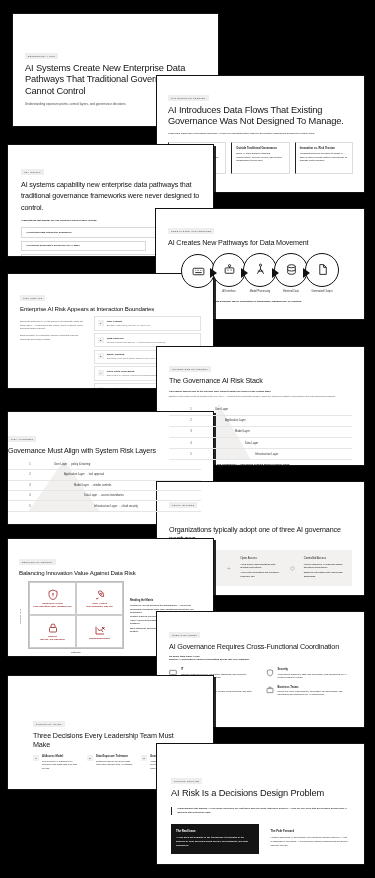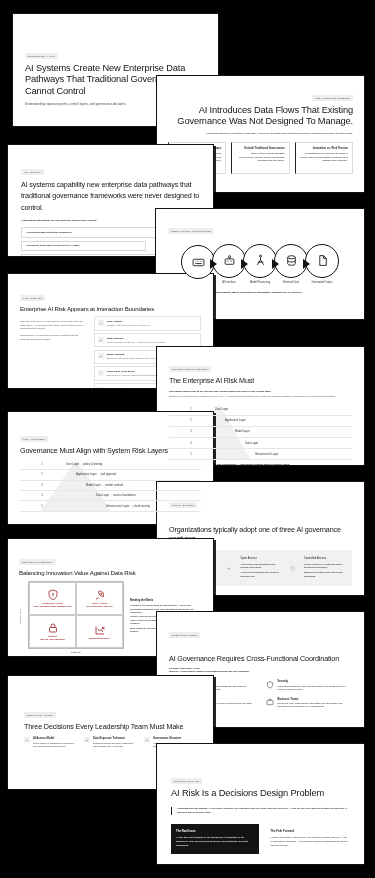--- a/index.html
+++ b/index.html
@@ -44,21 +44,21 @@
   .subtitle { font-size: 3.1px; color: #4d4d4d; margin-top: 4px; line-height: 1.35; }
   .micro { font-size: 2.3px; color: #555; line-height: 1.45; }
   .micro.b { font-weight: 700; color: #1d1d1d; }
 
   
   #s1 { left: 12px; top: 13px; width: 207px; height: 114px; padding: 0; }
   #s1 .inner { padding: 29px 12px 0 12px; }
 
   
   #s2 { left: 156px; top: 75px; width: 209px; height: 118px; padding: 0; }
-  #s2 .inner { padding: 9px 11px 0 11px; text-align: right; }
+  #s2 .inner { padding: 9px 11px 0 11px; }
   .cards3 { display: flex; gap: 5px; margin-top: 6px; }
   .card {
     flex: 1; border: .8px solid #ddd; border-left: 1.6px solid #222;
     background: #fff; padding: 4px 4px 5px 4px; min-height: 32px;
   }
   .card h4 { font-size: 2.7px; font-weight: 700; color: #222; margin-bottom: 2.5px; }
   .card p { font-size: 2.3px; color: #5a5a5a; line-height: 1.5; font-weight: 700; }
 
   
   #s3 { left: 7px; top: 144px; width: 207px; height: 113px; padding: 0; }
@@ -127,21 +127,21 @@
   .pyr-n { width: 44px; text-align: center; font-size: 2.6px; color: #444; }
   .pyr-l { flex: 1; }
   .pyr-row:nth-child(1) .pyr-l { padding-left: 2px; }
   .pyr-row:nth-child(2) .pyr-l { padding-left: 12px; }
   .pyr-row:nth-child(3) .pyr-l { padding-left: 22px; }
   .pyr-row:nth-child(4) .pyr-l { padding-left: 32px; }
   .pyr-row:nth-child(5) .pyr-l { padding-left: 42px; }
 
   
   #s7 { left: 7px; top: 411px; width: 207px; height: 114px; padding: 0; }
-  #s7 .inner { padding: 14px 12px 0 12px; }
+  #s7 .inner { padding: 14px 12px 0 0; }
   #s7 .pyr-wrap { height: 52px; margin-top: 5px; }
   #s7 .pyr-tri { left: 20px; border-left: 36px solid transparent; border-right: 36px solid transparent; border-bottom: 52px solid #f2f0ee; }
   #s7 .pyr-row { height: 10.4px; }
 
   
   #s8 { left: 156px; top: 481px; width: 209px; height: 115px; padding: 0; }
   #s8 .inner { padding: 10px 12px 0 12px; }
   .posture-band { display: flex; background: #f3f1ef; margin-top: 7px; padding: 6px 5px; gap: 4px; }
   .posture { flex: 1; padding: 0 3px; }
   .posture h4 { font-size: 2.8px; font-weight: 400; color: #222; margin-bottom: 2.5px; }
@@ -171,21 +171,21 @@
   
   #s10 { left: 156px; top: 611px; width: 209px; height: 117px; padding: 0; }
   #s10 .inner { padding: 10px 12px 0 12px; }
   .fn-grid { display: grid; grid-template-columns: 1fr 1fr; gap: 6px 10px; margin-top: 7px; }
   .fn { display: flex; gap: 4px; align-items: flex-start; }
   .fn .fico { width: 8px; height: 8px; flex: none; margin-top: .5px; }
   .fn h4 { font-size: 2.7px; font-weight: 700; color: #1f1f1f; margin-bottom: 1.5px; }
   .fn p { font-size: 2.2px; font-weight: 700; color: #5c5c5c; line-height: 1.5; }
 
   
-  #s11 { left: 7px; top: 675px; width: 207px; height: 115px; padding: 4px; }
+  #s11 { left: 7px; top: 675px; width: 207px; height: 115px; padding: 13px; }
   #s11 .inner { padding: 22px 12px 0 12px; }
   .dec-grid { display: flex; gap: 7px; margin-top: 6px; }
   .dec { flex: 1; display: flex; gap: 3px; align-items: flex-start; }
   .dec h4 { font-size: 2.7px; font-weight: 700; color: #222; margin-bottom: 2px; }
   .dec p { font-size: 2.2px; font-weight: 700; color: #666; line-height: 1.5; }
 
   
   #s12 { left: 156px; top: 743px; width: 209px; height: 122px; padding: 0; }
   #s12 .inner { padding: 24px 14px 0 14px; }
   .quote { border-left: 1.4px solid #222; padding-left: 5px; margin-top: 8px; }
@@ -242,20 +242,21 @@
         <div class="pill">• <span>Identifying data interaction boundaries</span></div>
         <div class="pill">• <span>Designing governance across the full AI stack</span></div>
         <div class="pill">• </div>
       </div>
     </div>
   </div>
 
   <div class="slide" id="s4">
     <div class="inner">
       <span class="eyebrow">CORE SYSTEM ARCHITECTURE</span>
+      <div class="title sm">AI Creates New Pathways for Data Movement</div>
       <div class="chain">
         <div class="node">
           <div class="circle">
             <svg viewBox="0 0 24 24" fill="none" stroke="#111" stroke-width="1.6">
                 <rect x="2" y="6" width="20" height="12" rx="2"></rect>
                 <path d="M6 10h1M9 10h1M12 10h1M15 10h1M18 10h1M6 14h12"></path>
               </svg>
           </div>
           <div class="nlabel"></div>
         </div>
@@ -351,21 +352,21 @@
               </div>
           </div>
         </div>
       </div>
     </div>
   </div>
 
   <div class="slide" id="s6">
     <div class="inner">
       <span class="eyebrow">GOVERNANCE FRAMEWORK</span>
-      <div class="title sm">The Enterprise AI Risk Must</div>
+      <div class="title sm">The Governance AI Risk Stack</div>
       <div class="micro b" style="margin-top:5px">Governance applied only at the interface layer cannot control risk deeper in the system stack.</div>
       <div class="micro" style="margin-top:2px">Effective governance must be designed at every layer — not just at the application surface. Each tier introduces distinct vulnerabilities and requires tailored controls.</div>
       <div class="pyr-wrap">
         <div class="pyr-tri"></div>
         <div class="pyr-rows">
           <div class="pyr-row">
               <span class="pyr-n">1</span>
               <span class="pyr-l">User Layer</span>
             </div>
           <div class="pyr-row">
@@ -508,21 +509,21 @@
           <p>Open Access accelerates experimentation while expanding exposure.</p>
           <p>Most enterprise converge on Controlled Access as the sustainable posture.</p>
         </div>
       </div>
     </div>
   </div>
 
   <div class="slide" id="s10">
     <div class="inner">
       <span class="eyebrow">OPERATING MODEL</span>
-      <div class="title sm" style="margin-top:12px">AI Governance Requires Cross-Functional Coordination</div>
+      <div class="title sm" style="margin-top:0">AI Governance Requires Cross-Functional Coordination</div>
       <div class="micro b" style="margin-top:4px">No single team owns AI risk.</div>
       <div class="micro b">Effective AI governance requires coordination across four core functions.</div>
       <div class="fn-grid">
         <div class="fn">
           <svg class="fico" viewBox="0 0 24 24" fill="none" stroke="#333" stroke-width="1.6">
               <rect x="2" y="4" width="20" height="13" rx="1.5"></rect>
               <path d="M8 21h8M12 17v4"></path>
             </svg>
           <div>
               <h4>IT</h4>

